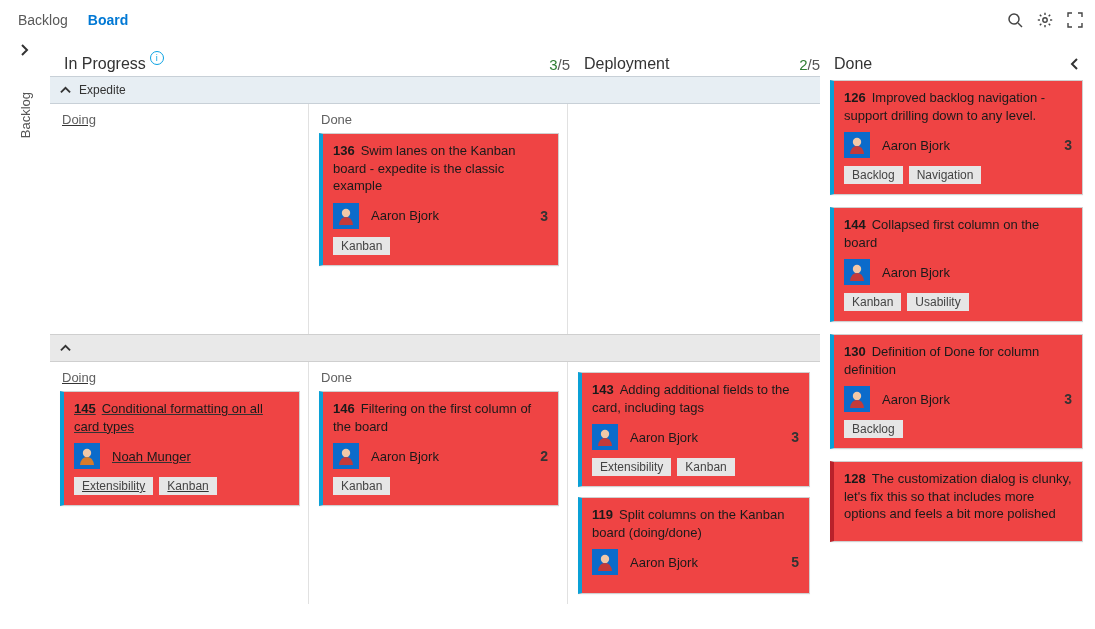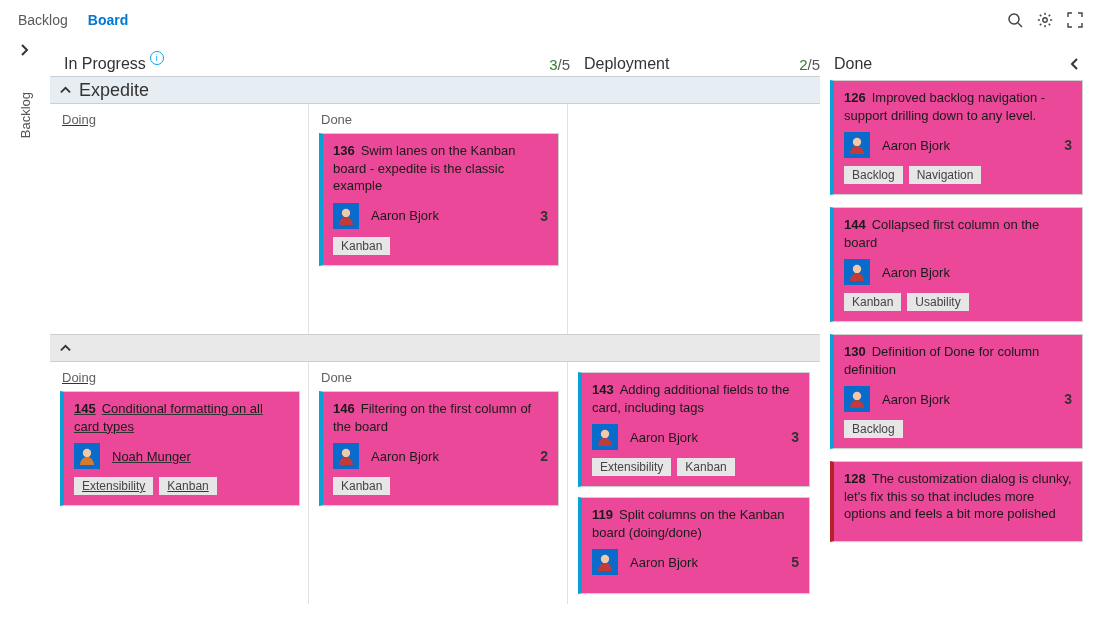--- a/index.html
+++ b/index.html
@@ -125,21 +125,21 @@
   .wDone       { width: 255px; }
   .lane-header {
     background: #e7eef3;
     border-top: 1px solid #c8d0d7;
     border-bottom: 1px solid #c8d0d7;
     height: 26px;
     display: flex;
     align-items: center;
     padding-left: 10px;
     color: #333;
-    font-size: 18px;
+    font-size: 12px;
     cursor: pointer;
   }
   .lane-header.empty-lane {
     background: #e9e9e9;
     border-top: 1px solid #cfcfcf;
     border-bottom: 1px solid #cfcfcf;
   }
   .lane-header .chev {
     margin-right: 8px;
     color:#333;
@@ -175,21 +175,21 @@
     width: 255px;
     display: flex;
     flex-direction: column;
     gap: 12px;
     padding: 4px 6px 6px 6px;
     margin-left: 4px;
   }
 
   
   .card {
-    background: #ec4899;
+    background: #ef4444;
     border: 1px solid #d0d0d0;
     border-left: 4px solid #0aa0d6;
     padding: 8px 10px 10px 10px;
     display: flex; flex-direction: column;
     box-shadow: 0 1px 1px rgba(0,0,0,0.03);
   }
   .card.red { border-left-color: #b9212a; }
   .card .title-row {
     font-size: 13px;
     line-height: 1.35;

